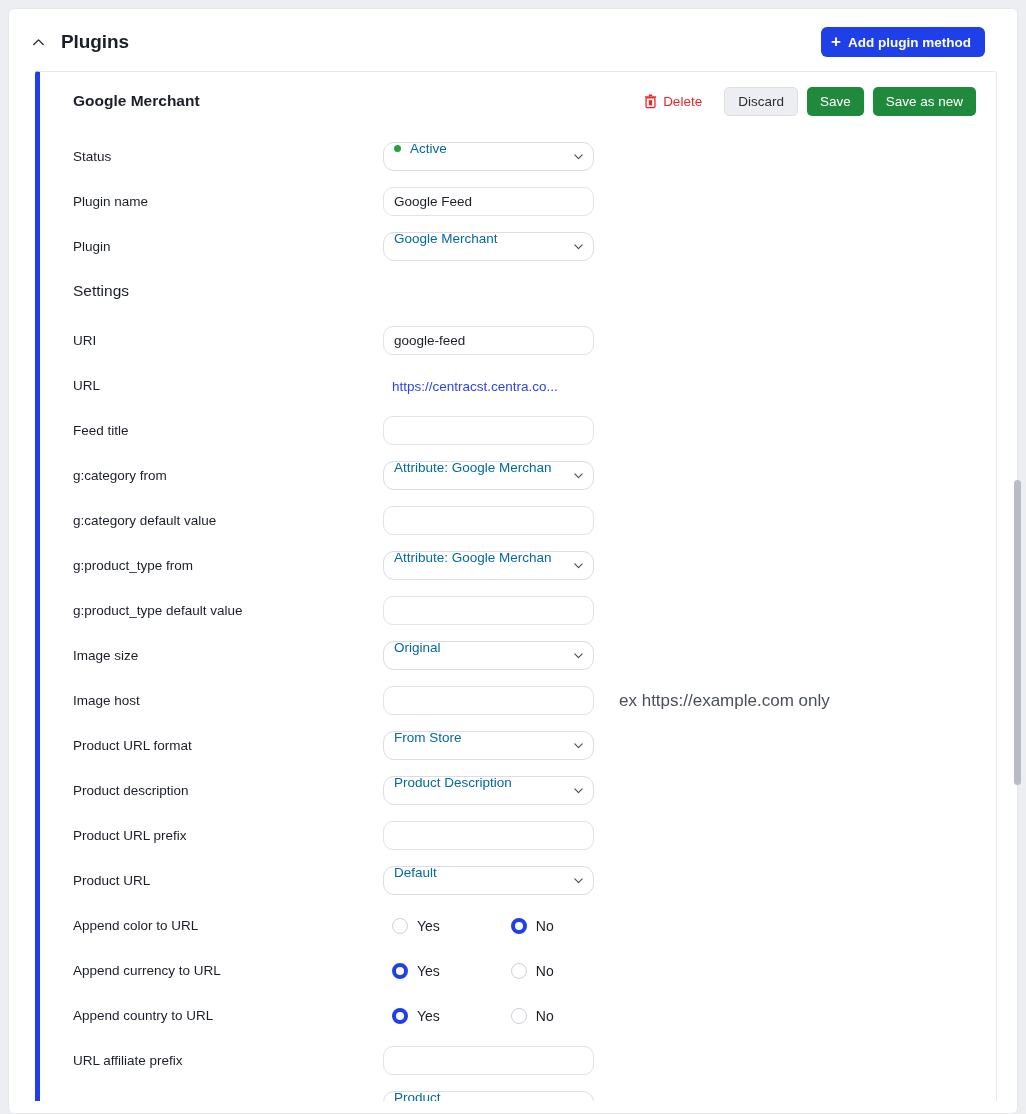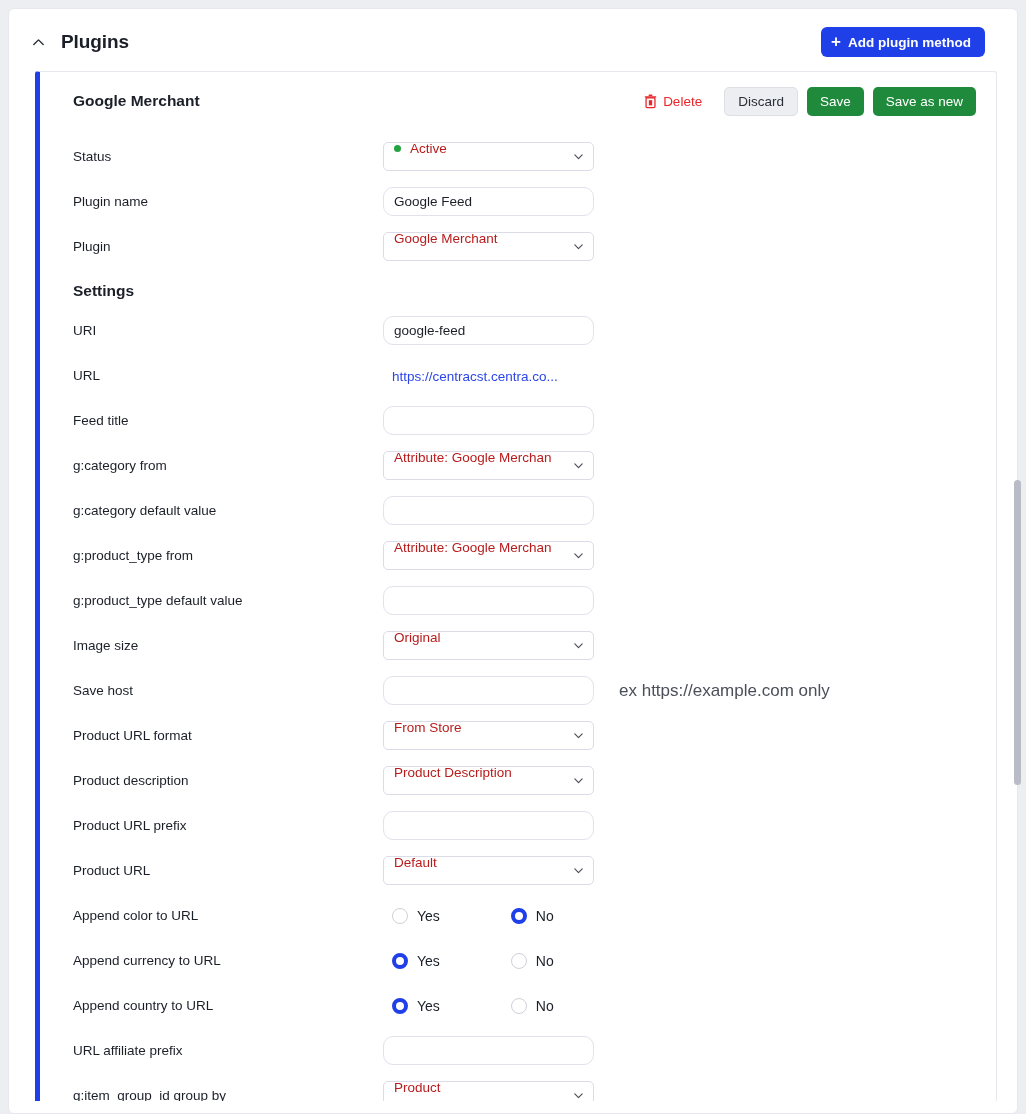--- a/index.html
+++ b/index.html
@@ -166,24 +166,24 @@
   .form-hint {
     margin-left: 25px;
     font-size: 17px;
     color: #4a4f59;
     white-space: nowrap;
   }
 
   .section-title {
     padding-left: 33px;
     font-size: 15.5px;
-    font-weight: bold;
+    font-weight: normal;
     color: #1b1f28;
     margin-top: 13px;
-    margin-bottom: 8px;
+    margin-bottom: 18px;
   }
 
   .input-txt {
     width: 211px;
     height: 29px;
     border: 1px solid #e2e1ec;
     border-radius: 10px;
     background: #ffffff;
     padding: 0 10px;
     font-size: 13.5px;
@@ -195,25 +195,25 @@
 
   .select-wrap {
     position: relative;
     width: 211px;
     height: 29px;
   }
   .select-box {
     width: 211px;
     height: 29px;
     border: 1px solid #dcdbe8;
-    border-radius: 5px;
+    border-radius: 11px;
     background: #ffffff;
     padding: 0 26px 16px 10px;
     font-size: 13.5px;
-    color: #b91c1c;
+    color: #0369a1;
     display: flex;
     align-items: center;
     cursor: pointer;
     white-space: nowrap;
     overflow: hidden;
   }
   .select-box .sel-text {
     overflow: hidden;
     text-overflow: clip;
     white-space: nowrap;
@@ -462,21 +462,21 @@
               <span class="chev">
                 <svg width="11" height="11" viewBox="0 0 12 12">
                     <path d="M2 4.3 L6 8.3 L10 4.3" fill="none" stroke="#4b5058" stroke-width="1.3" stroke-linecap="round" stroke-linejoin="round"></path>
                   </svg>
               </span>
             </div>
           </div>
         </div>
 
         <div class="form-row">
-          <div class="form-label">Save host</div>
+          <div class="form-label">Image host</div>
           <div class="form-control">
             <input class="input-txt" value="" style="">
           </div>
           <div class="form-hint">ex https://example.com only</div>
         </div>
 
         <div class="form-row">
           <div class="form-label">Product URL format</div>
           <div class="form-control">
             <div class="select-wrap">

